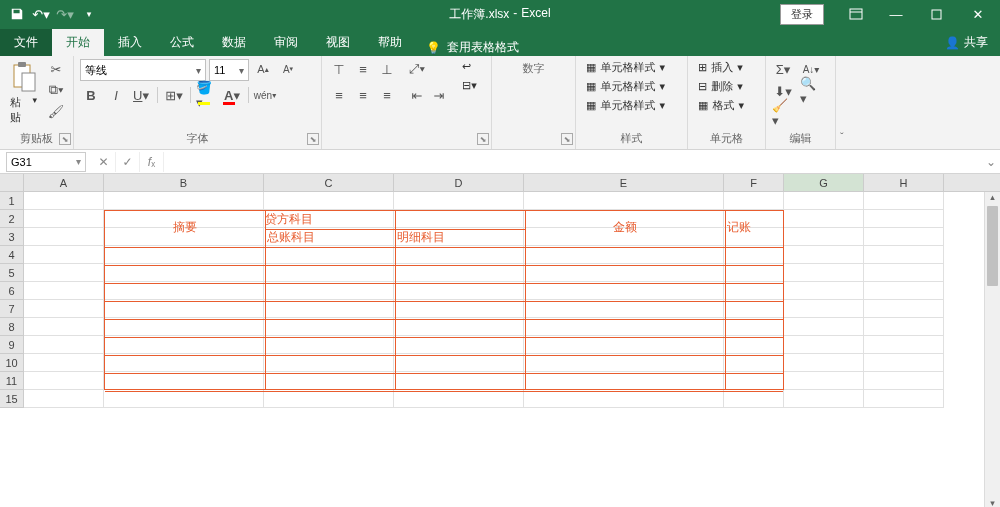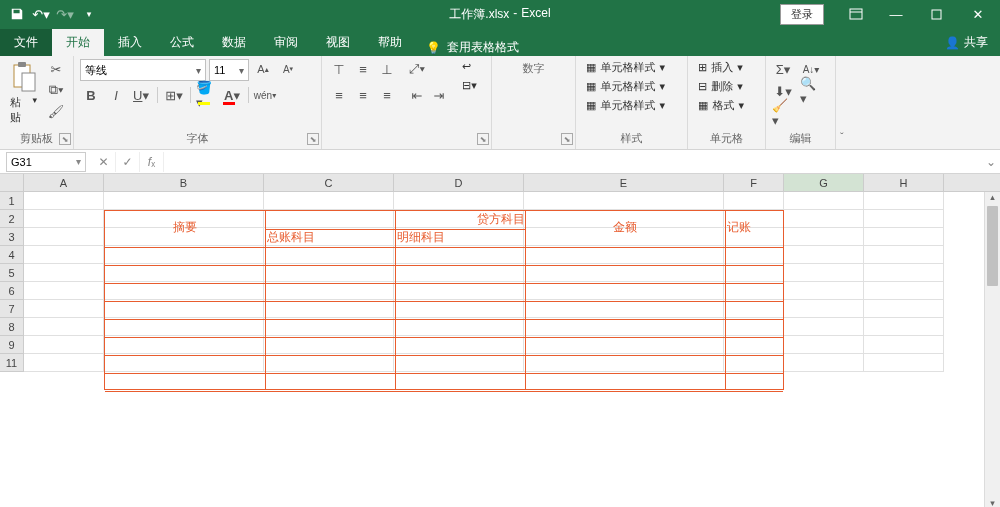--- a/index.html
+++ b/index.html
@@ -367,35 +367,57 @@
         <div class="cell" style="width: 80px;"></div>
         <div class="cell" style="width: 160px;"></div>
         <div class="cell" style="width: 130px;"></div>
         <div class="cell" style="width: 130px;"></div>
         <div class="cell" style="width: 200px;"></div>
         <div class="cell" style="width: 60px;"></div>
         <div class="cell" style="width: 80px;"></div>
         <div class="cell" style="width: 80px;"></div>
       </div>
       <div class="row">
+        <div class="rh">10</div>
+        <div class="cell" style="width: 80px;"></div>
+        <div class="cell" style="width: 160px;"></div>
+        <div class="cell" style="width: 130px;"></div>
+        <div class="cell" style="width: 130px;"></div>
+        <div class="cell" style="width: 200px;"></div>
+        <div class="cell" style="width: 60px;"></div>
+        <div class="cell" style="width: 80px;"></div>
+        <div class="cell" style="width: 80px;"></div>
+      </div>
+      <div class="row">
         <div class="rh">11</div>
+        <div class="cell" style="width: 80px;"></div>
+        <div class="cell" style="width: 160px;"></div>
+        <div class="cell" style="width: 130px;"></div>
+        <div class="cell" style="width: 130px;"></div>
+        <div class="cell" style="width: 200px;"></div>
+        <div class="cell" style="width: 60px;"></div>
+        <div class="cell" style="width: 80px;"></div>
+        <div class="cell" style="width: 80px;"></div>
+      </div>
+      <div class="row">
+        <div class="rh">15</div>
         <div class="cell" style="width: 80px;"></div>
         <div class="cell" style="width: 160px;"></div>
         <div class="cell" style="width: 130px;"></div>
         <div class="cell" style="width: 130px;"></div>
         <div class="cell" style="width: 200px;"></div>
         <div class="cell" style="width: 60px;"></div>
         <div class="cell" style="width: 80px;"></div>
         <div class="cell" style="width: 80px;"></div>
       </div>
     </div>
 
   <div class="table-ov" id="table-ov" style="left: 104px; top: 36px; width: 680px; height: 180px;">
     <div class="txt" style="left:0;top:8px;width:160px;text-align:center">摘要</div>
-    <div class="txt" style="left:160px;top:0;width:260px;text-align:right">贷方科目</div>
+    <div class="txt" style="left:160px;top:0;width:260px;text-align:left">贷方科目</div>
     <div class="txt" style="left:162px;top:18px">总账科目</div>
     <div class="txt" style="left:292px;top:18px">明细科目</div>
     <div class="txt" style="left:420px;top:8px;width:200px;text-align:center">金额</div>
     <div class="txt" style="left:622px;top:8px">记账</div>
   <div class="hline" style="top: 36px;"></div>
       <div class="hline" style="top: 54px;"></div>
       <div class="hline" style="top: 72px;"></div>
       <div class="hline" style="top: 90px;"></div>
       <div class="hline" style="top: 108px;"></div>
       <div class="hline" style="top: 126px;"></div>

